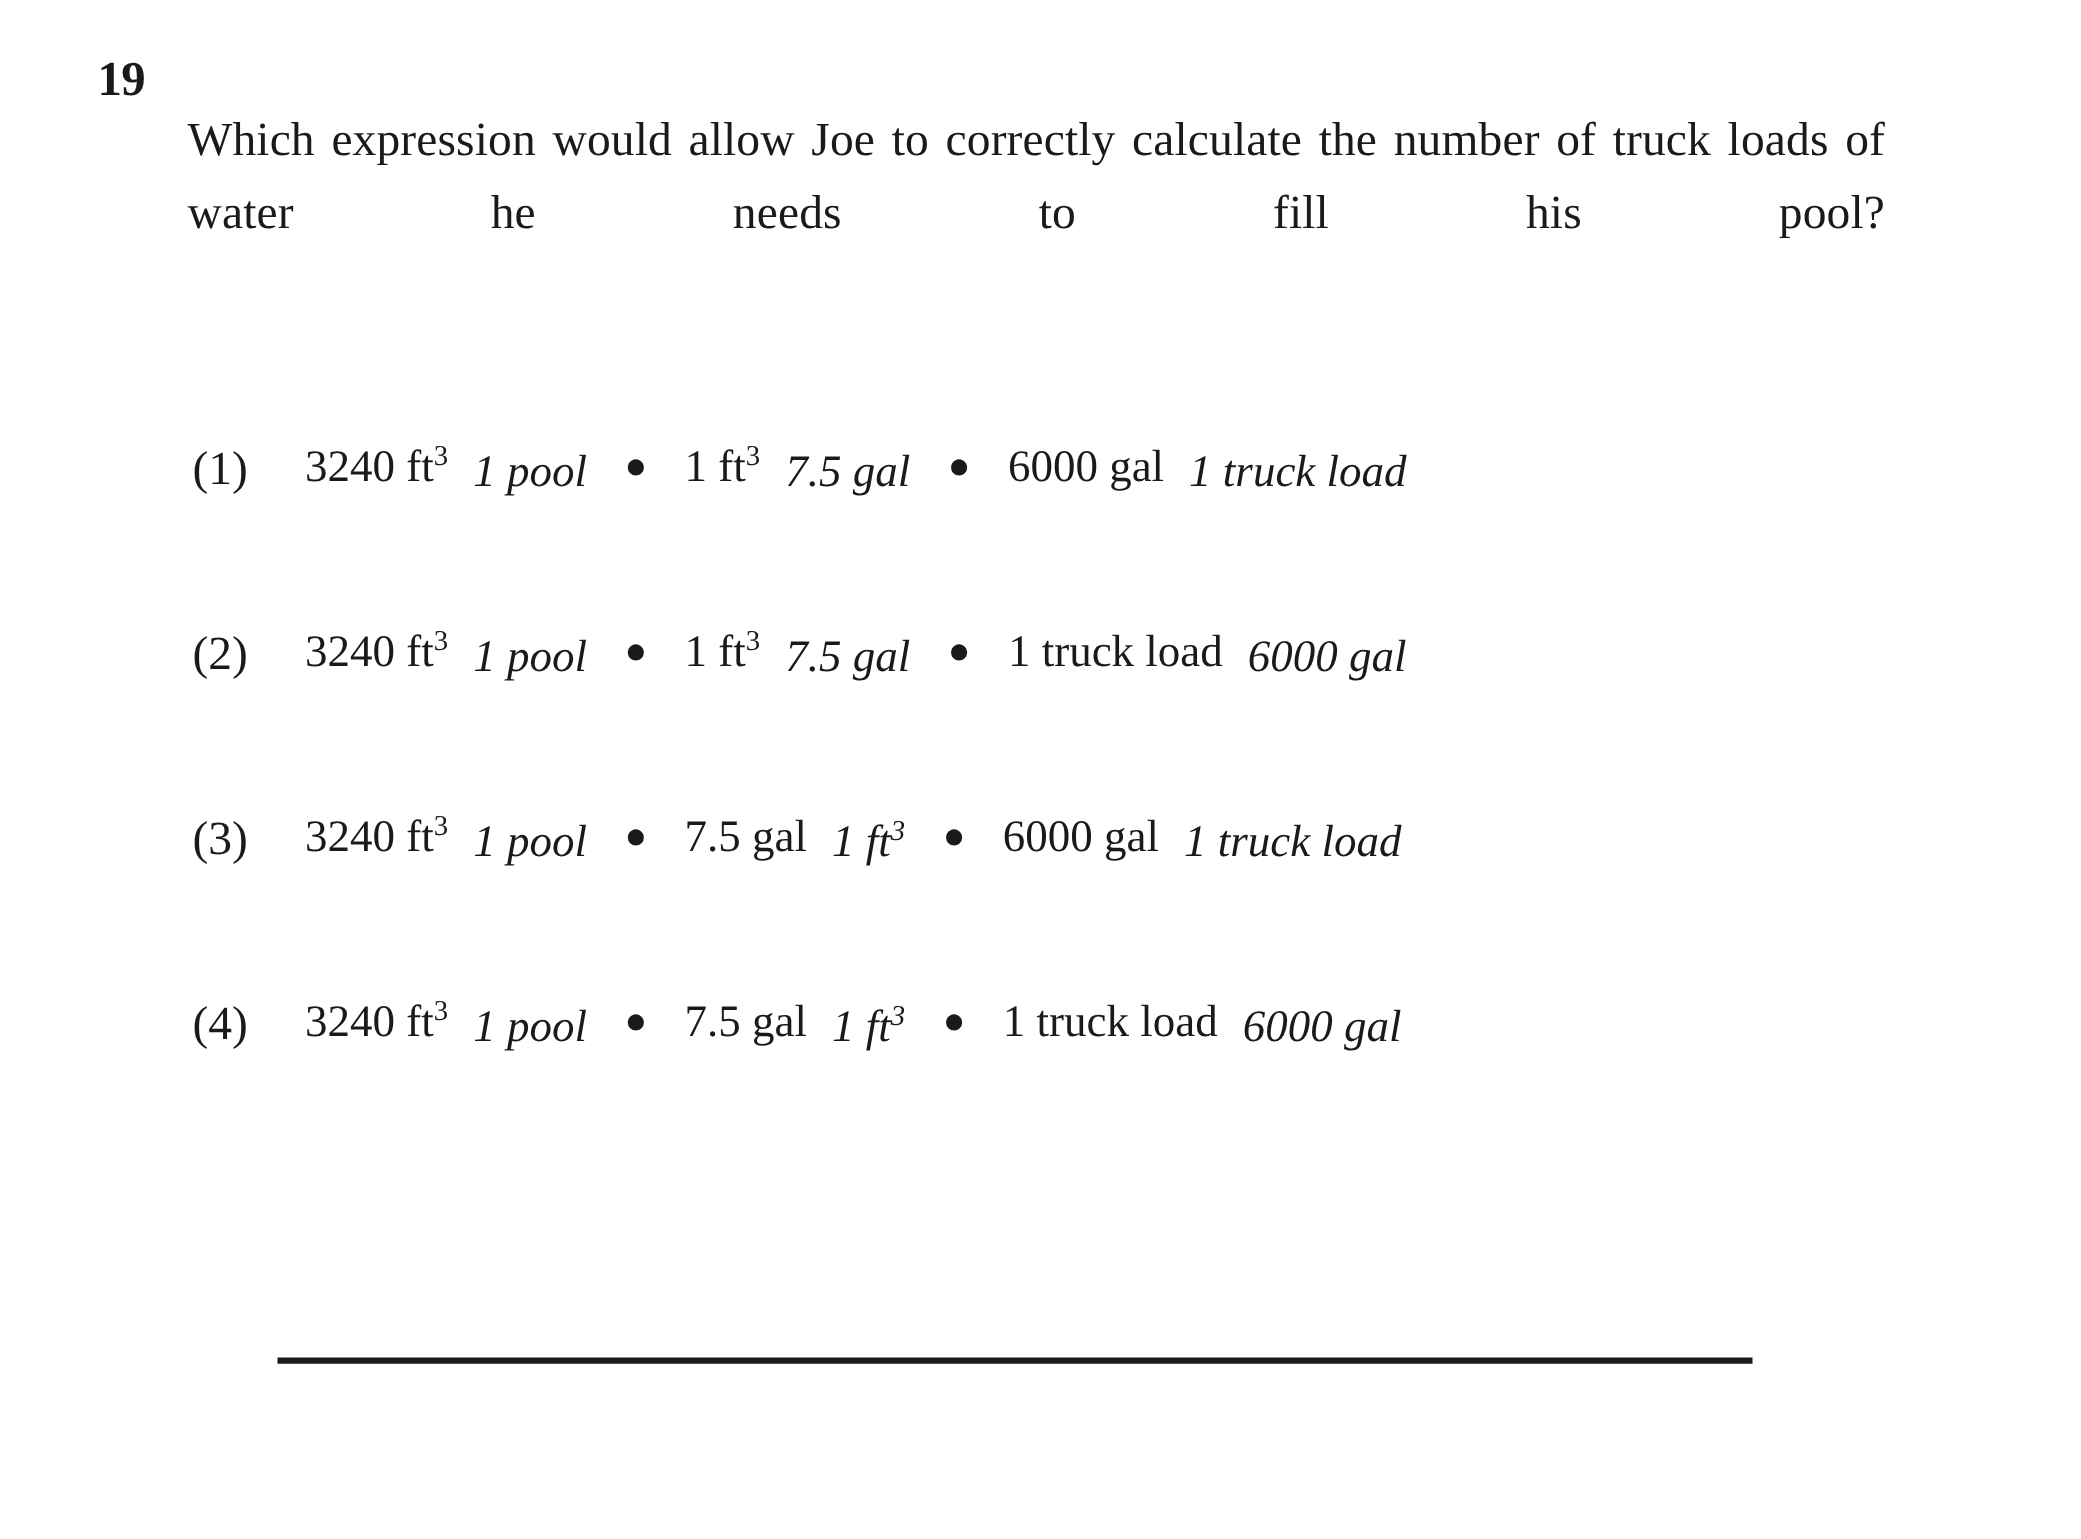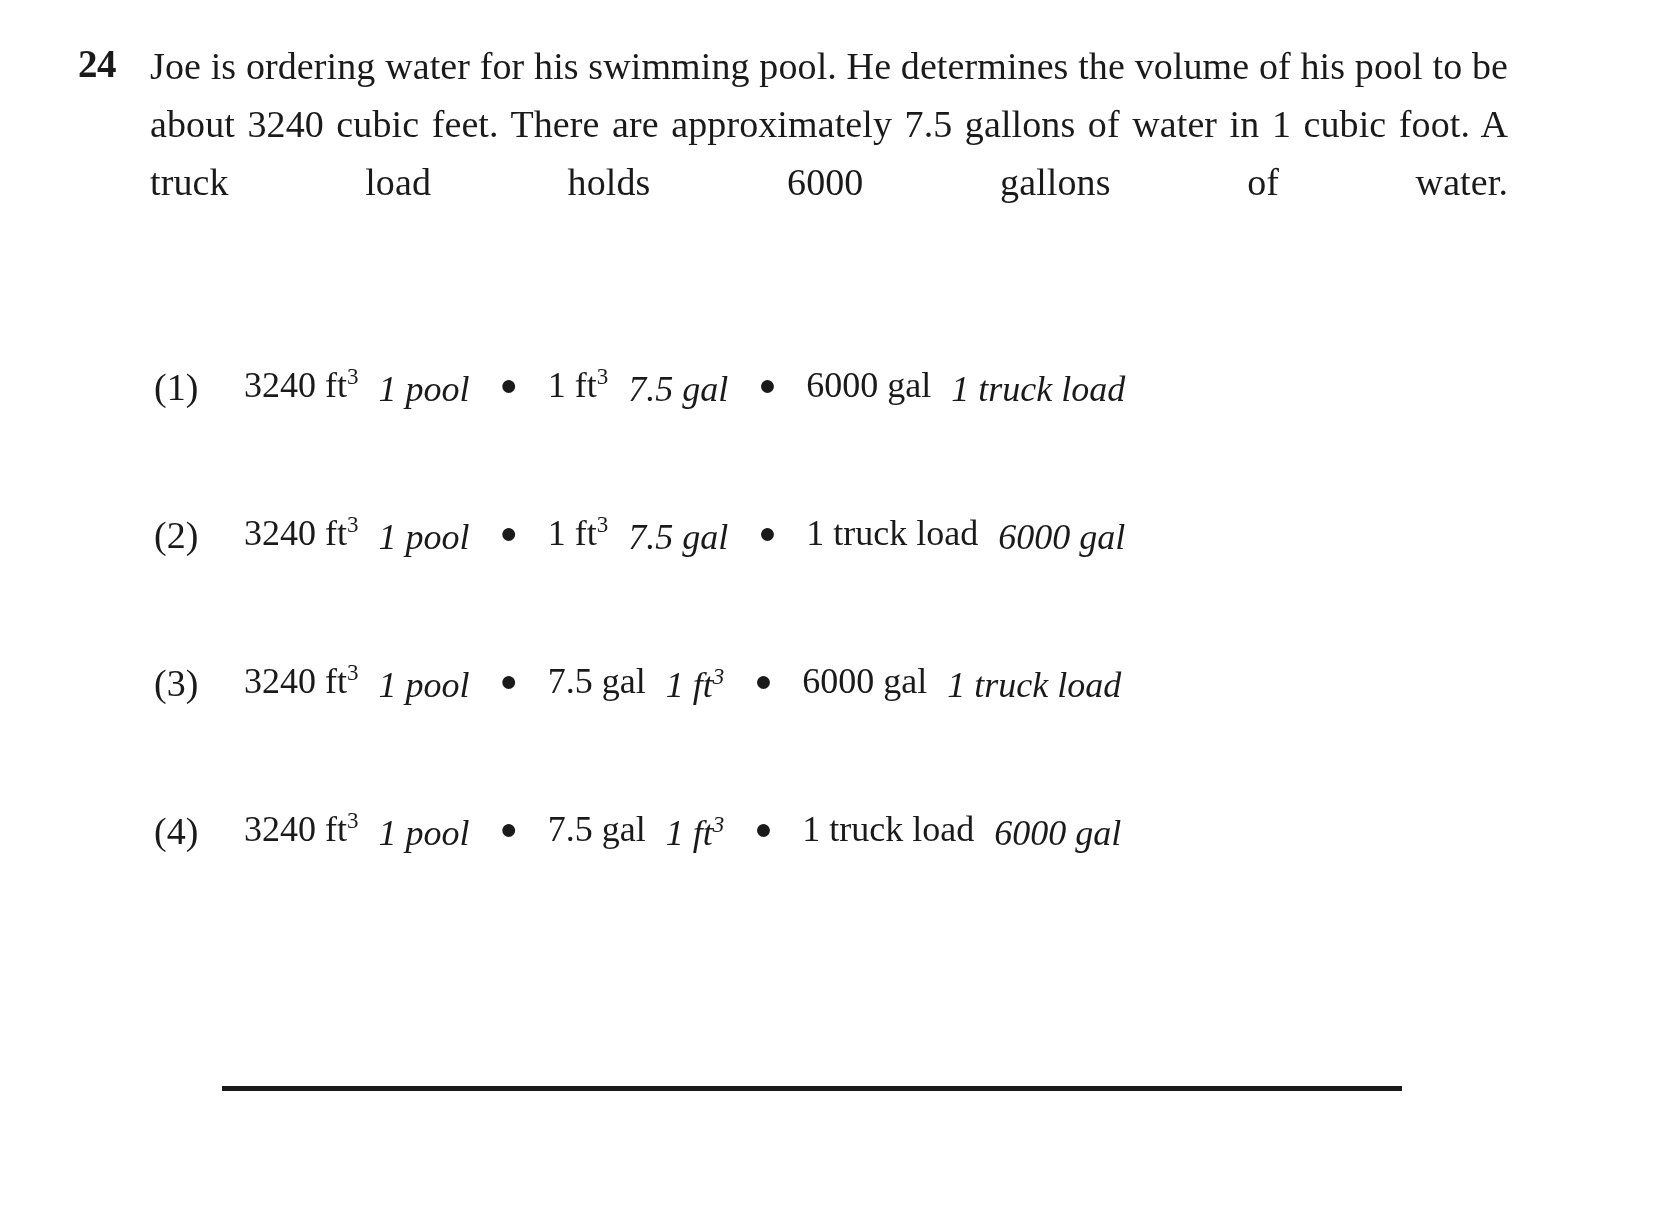--- a/index.html
+++ b/index.html
@@ -136,26 +136,26 @@
     border-top: 5px solid #1a1a1a;
   }
 </style>
 </head>
 <body>
 
 <div id="page">
 
   <div class="question-block">
 
-    <div class="q-number">24</div>
+    <div class="q-number">19</div>
 
     <div class="q-body">
 
-      <p class="para first">Joe is ordering water for his swimming pool. He determines the volume of his pool to be about 3240 cubic feet. There are approximately 7.5 gallons of water in 1 cubic foot. A truck load holds 6000 gallons of water.</p>
-
+
+      <p class="para second">Which expression would allow Joe to correctly calculate the number of truck loads of water he needs to fill his pool?</p>
 
       <div class="choices" id="choices-container">
           <div class="choice">
             <div class="choice-label">(1)</div>
             <div class="expr">
               <div class="frac">
                 <div class="num"><span>3240 ft</span><sup class="exp">3</sup></div>
                 <div class="bar"></div>
                 <div class="den"><span>1 pool</span></div>
               </div>

